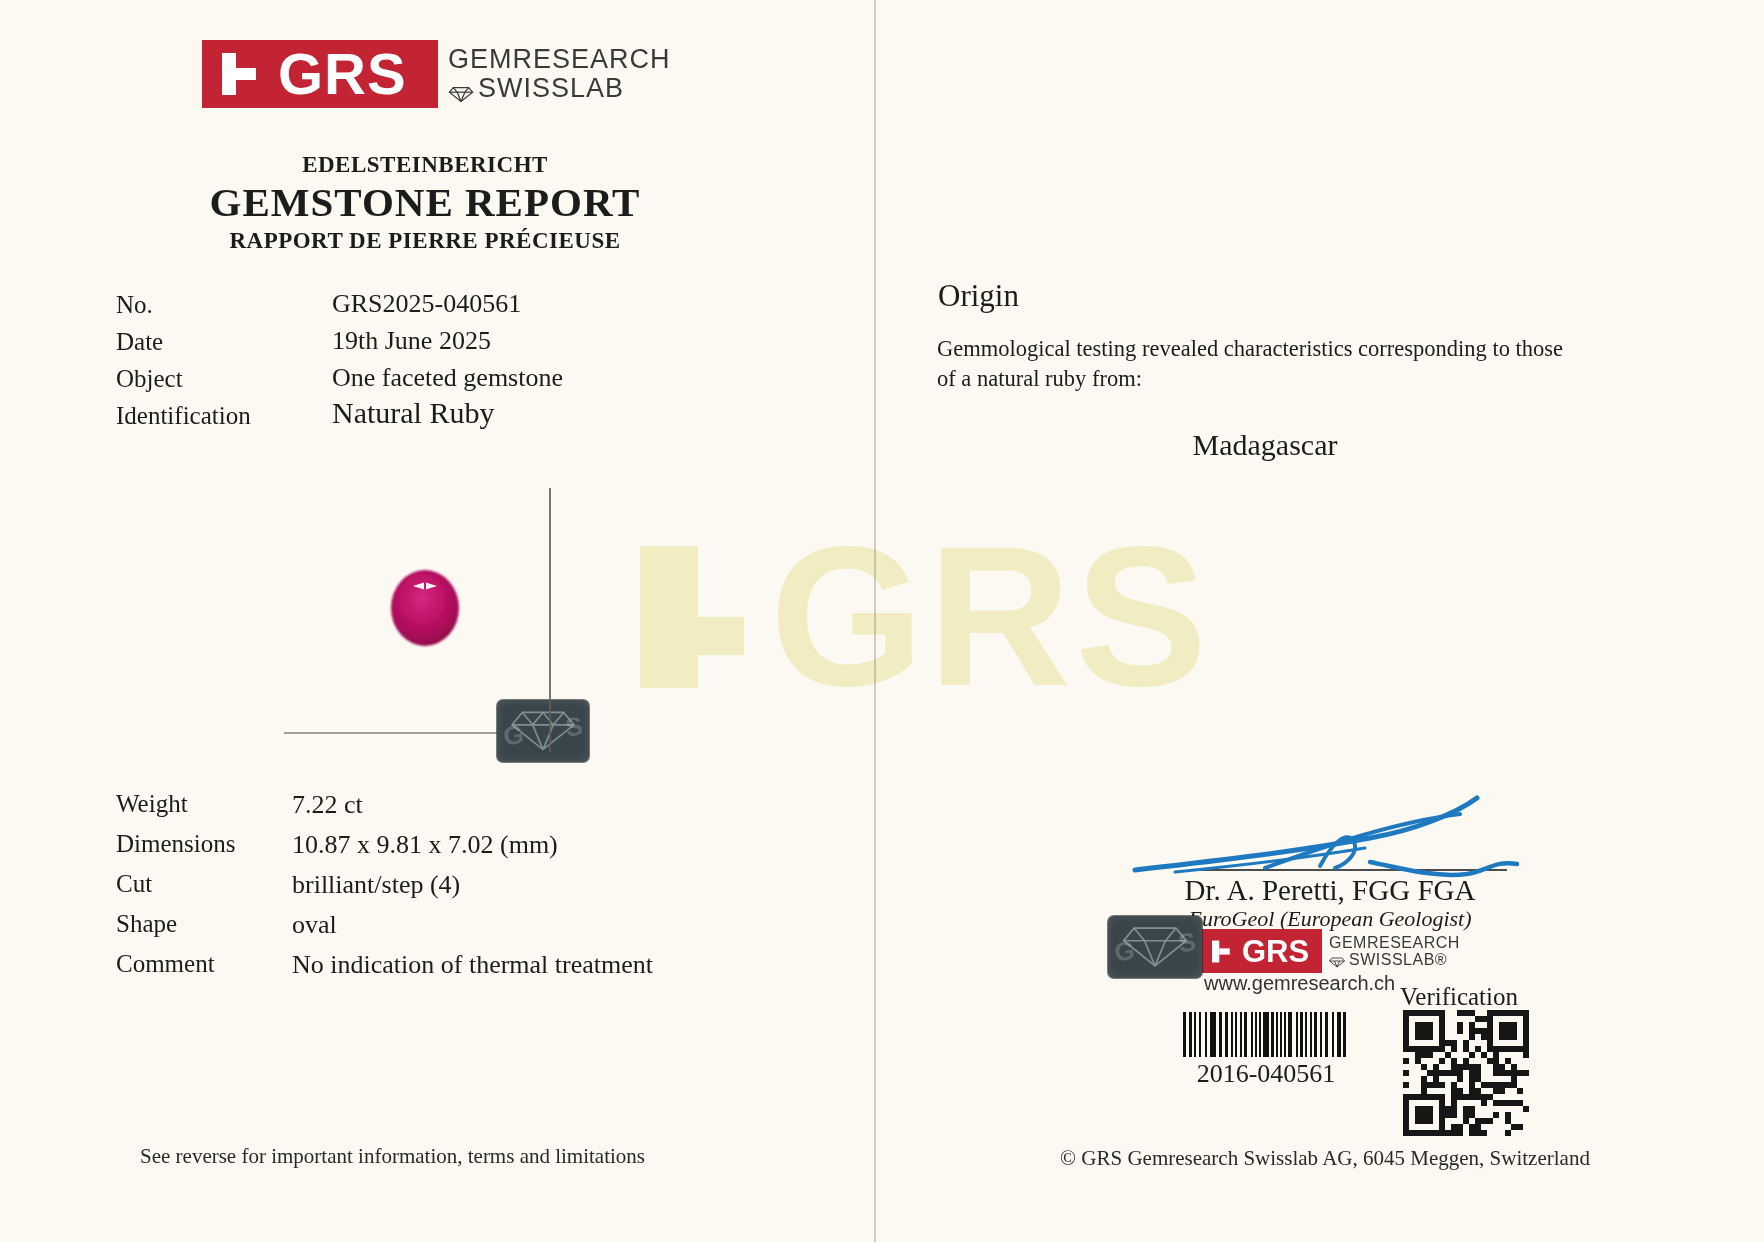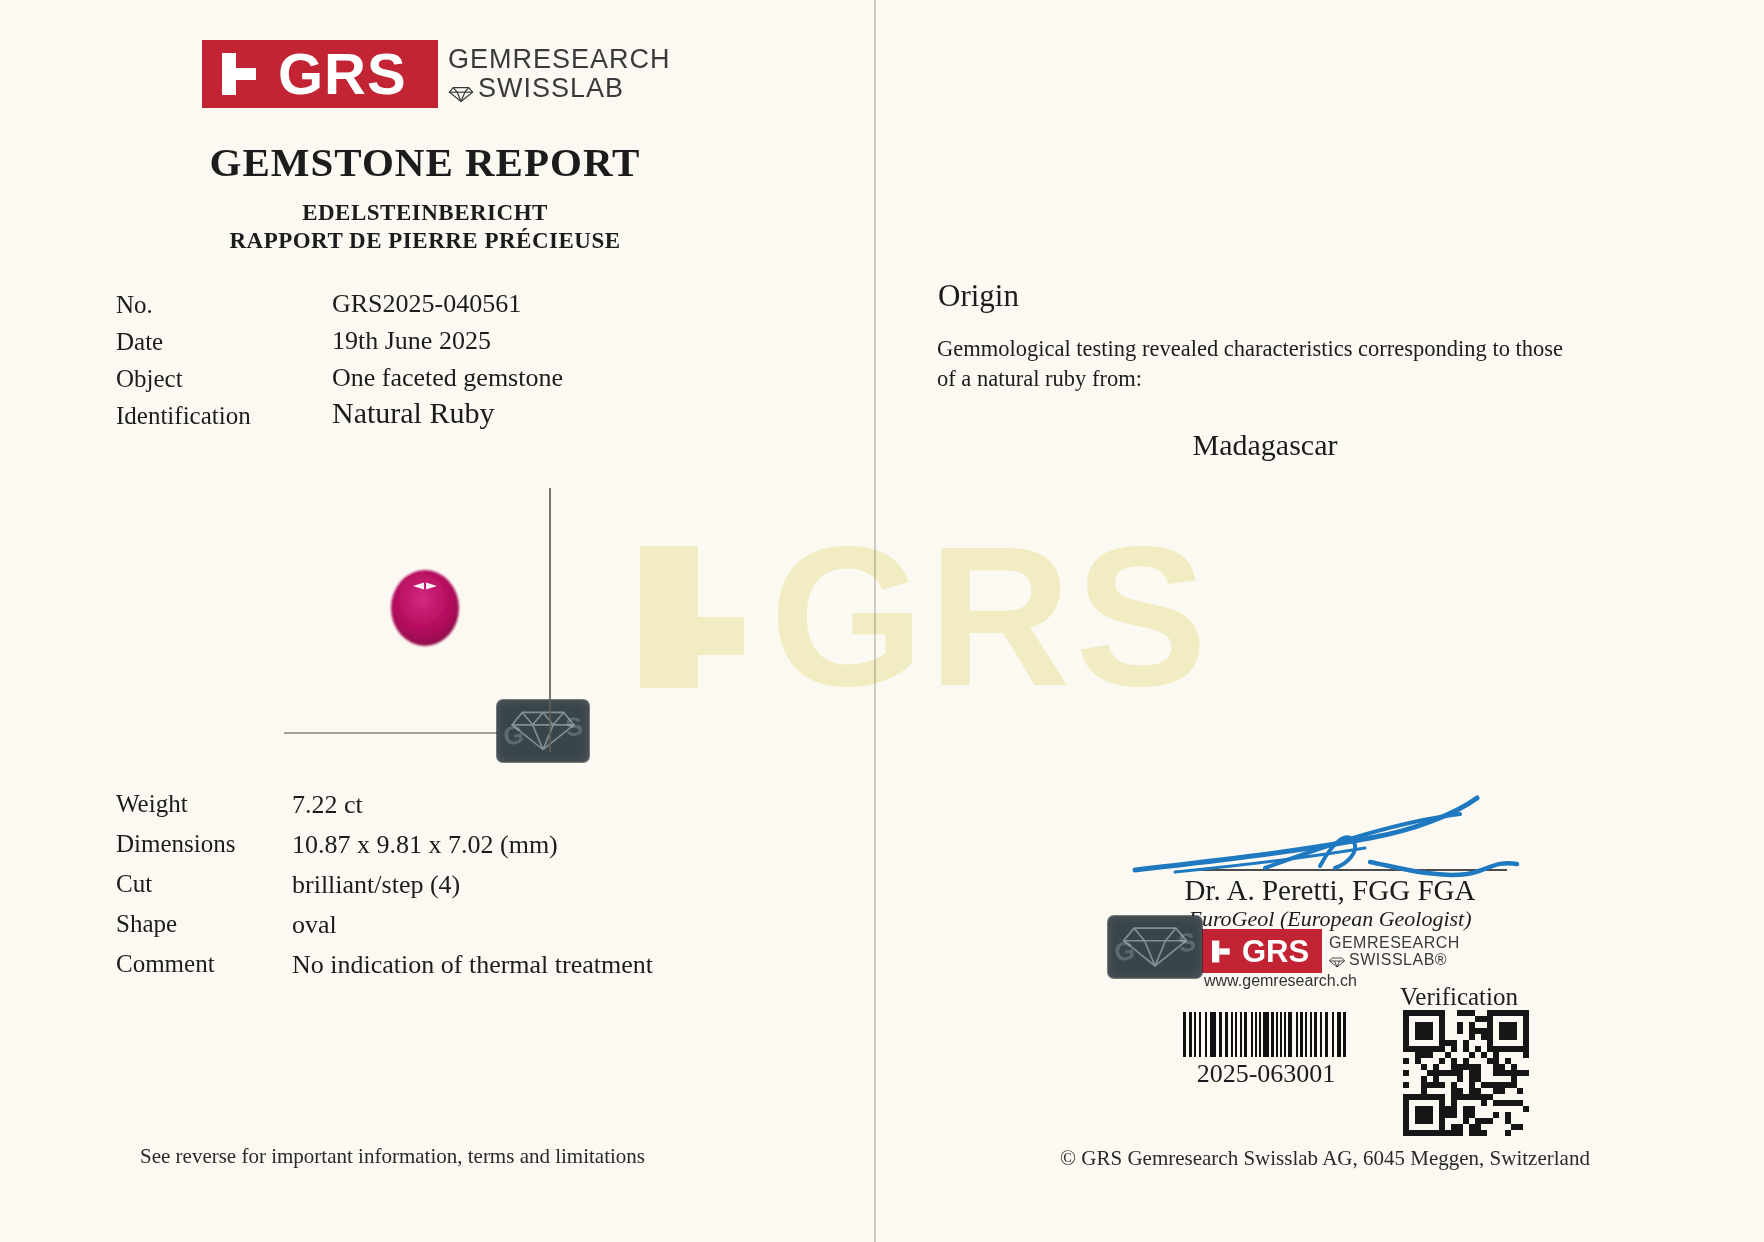--- a/index.html
+++ b/index.html
@@ -77,21 +77,21 @@
   #origin-text{left:937px;top:334px;width:645px;font-size:22.5px;line-height:30px;}
   #origin-value{left:940px;top:428px;width:650px;text-align:center;font-size:30px;}
 
   #signature-svg{left:1115px;top:786px;z-index:3;}
   #signature-line{left:1193px;top:869px;width:314px;height:2px;background:#4c4c4c;z-index:2;}
   #signatory-name{left:1150px;top:874px;width:360px;text-align:center;font-size:29px;}
   #signatory-title{left:1150px;top:906px;width:360px;text-align:center;font-size:22px;font-style:italic;}
 
   #logo-small{left:1202px;top:929px;}
   #website{left:1204px;top:972px;font-family:"Liberation Sans","DejaVu Sans",sans-serif;
-    font-size:16px;color:#333;}
+    font-size:20px;color:#333;}
   #verification-label{left:1400px;top:983px;font-size:25px;}
   #barcode-wrap{left:1178px;top:1012px;width:176px;text-align:center;}
   #barcode-num{font-size:26px;margin-top:2px;}
   #qr-code{left:1403px;top:1010px;width:126px;height:126px;}
   #footer-right{left:1040px;top:1146px;width:570px;text-align:center;font-size:21px;color:#2a2a2a;}
 </style>
 </head>
 <body>
 
 <div id="canvas">
@@ -126,22 +126,22 @@
             <line x1="11" y1="8" x2="16" y2="20"></line>
             <line x1="21" y1="8" x2="16" y2="20"></line>
           </g>
         </svg>
         <span>SWISSLAB</span>
       </span>
     </div>
   </div>
 
   <div id="title-block" class="abs">
+    <div id="subtitle-de">EDELSTEINBERICHT</div>
     <div id="report-title">GEMSTONE REPORT</div>
-    <div id="subtitle-de">EDELSTEINBERICHT</div>
     <div id="subtitle-fr">RAPPORT DE PIERRE PRÉCIEUSE</div>
   </div>
 
   <div id="info-block" class="abs field-table">
     <div class="row">
       <span class="lbl">No.</span>
       <span class="val">GRS2025-040561</span>
     </div>
     <div class="row">
       <span class="lbl">Date</span>
@@ -311,21 +311,21 @@
           <rect x="124" y="0" width="2" height="45" fill="#111"></rect>
           <rect x="129" y="0" width="2" height="45" fill="#111"></rect>
           <rect x="133" y="0" width="3" height="45" fill="#111"></rect>
           <rect x="139" y="0" width="2" height="45" fill="#111"></rect>
           <rect x="144" y="0" width="3" height="45" fill="#111"></rect>
           <rect x="151" y="0" width="2" height="45" fill="#111"></rect>
           <rect x="156" y="0" width="4" height="45" fill="#111"></rect>
           <rect x="162" y="0" width="3" height="45" fill="#111"></rect>
         </svg>
       </div>
-    <div id="barcode-num">2025-063001</div>
+    <div id="barcode-num">2016-040561</div>
   </div>
 
   <div id="qr-code" class="abs"><svg width="126" height="126">
         <rect x="0" y="0" width="6" height="6" fill="#161616"></rect>
         <rect x="6" y="0" width="6" height="6" fill="#161616"></rect>
         <rect x="12" y="0" width="6" height="6" fill="#161616"></rect>
         <rect x="18" y="0" width="6" height="6" fill="#161616"></rect>
         <rect x="24" y="0" width="6" height="6" fill="#161616"></rect>
         <rect x="30" y="0" width="6" height="6" fill="#161616"></rect>
         <rect x="36" y="0" width="6" height="6" fill="#161616"></rect>

